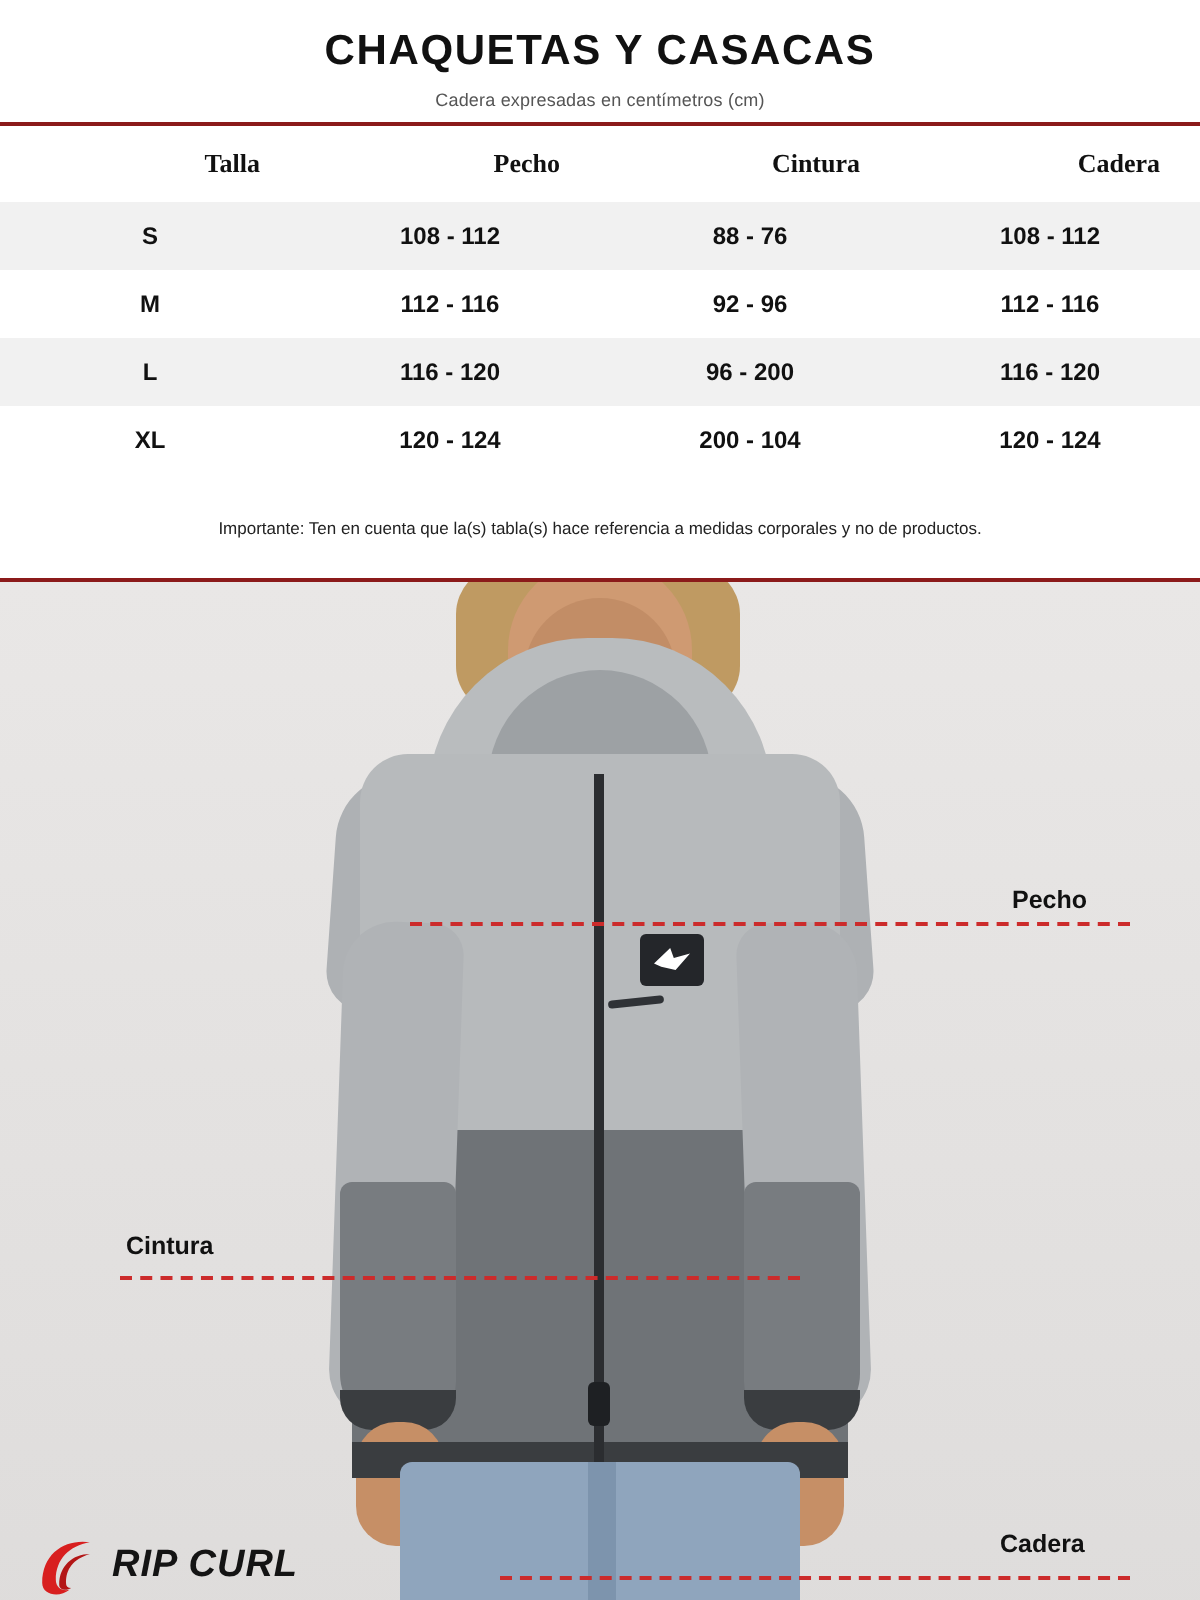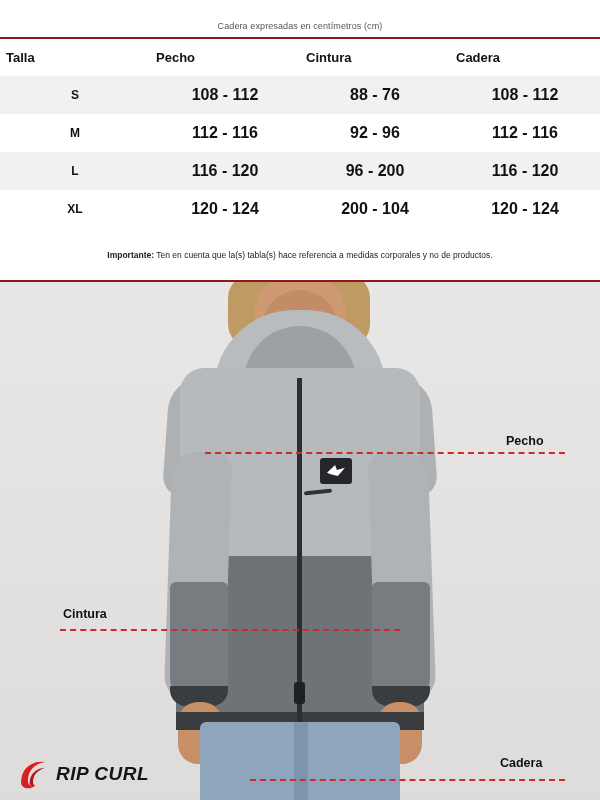--- a/index.html
+++ b/index.html
@@ -40,44 +40,45 @@
   
   .table-wrap { padding: 0; }
   table {
     width: 100%;
     border-collapse: collapse;
     table-layout: fixed;
   }
   thead th {
     font-size: 13px;
     font-weight: bold;
-    padding: 11px 6px;
-    text-align: left;
+    padding: 11px 20px;
+    text-align: right;
     color: #111;
     background: #ffffff;
+    font-family: Liberation Serif, serif;
   }
   tbody td {
-    font-size: 16px;
+    font-size: 12px;
     font-weight: bold;
     padding: 10px 4px;
     text-align: center;
     color: #111;
   }
   tbody tr.odd td { background: #f1f1f1; }
   tbody tr.even td { background: #ffffff; }
   tbody td.size-cell { font-size: 12px; }
 
   
   .note {
     text-align: center;
     font-size: 8.5px;
     color: #222;
     padding: 22px 20px 20px 20px;
   }
-  .note b { font-weight: bold; margin-top: 38px; }
+  .note b { font-weight: normal; margin-top: 38px; }
 
   
   .photo {
     position: relative;
     width: 600px;
     height: 527px;
     background: #eceaea;
     overflow: hidden;
   }
 
@@ -258,20 +259,21 @@
     font-weight: bold;
     letter-spacing: 0.5px;
     color: #141414;
     font-style: italic;
   }
 </style>
 </head>
 <body>
 
 <div class="header">
+  <div class="title">CHAQUETAS Y CASACAS</div>
   <div class="subtitle">Cadera expresadas en centímetros (cm)</div>
 </div>
 
 <div class="rule"></div>
 
 <div class="table-wrap">
   <table>
     <thead>
       <tr>
         <th>Talla</th>

